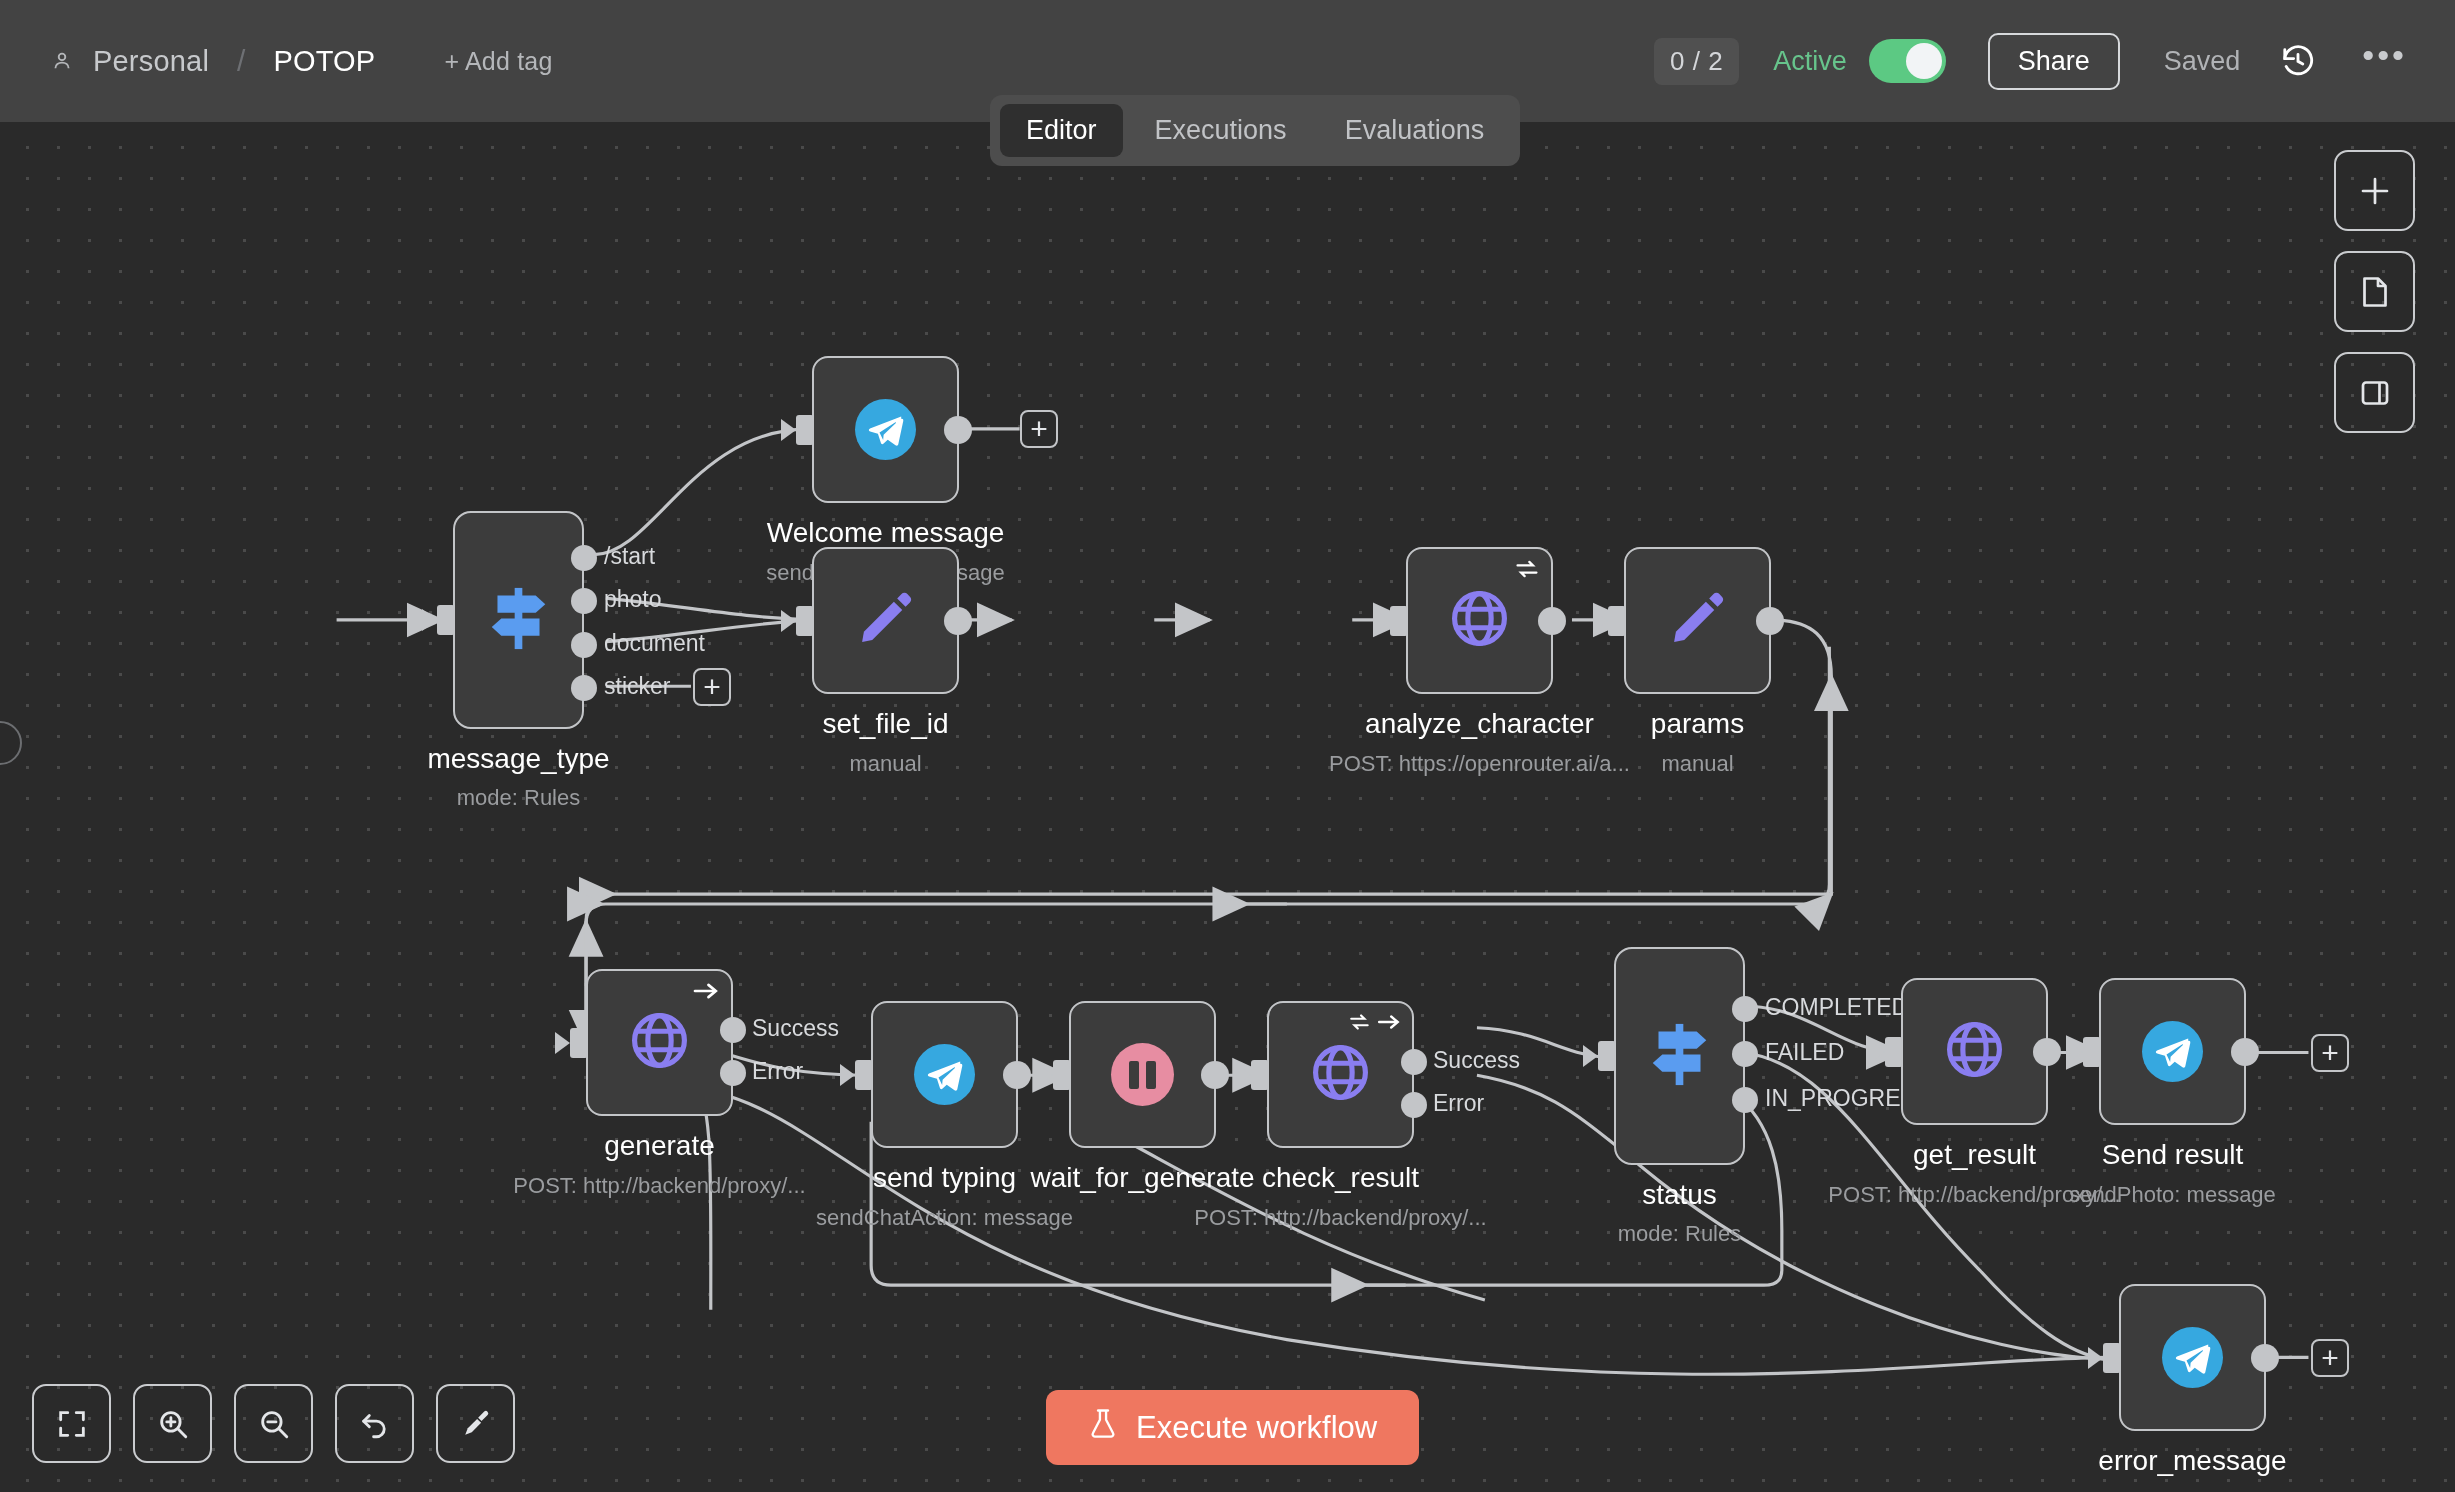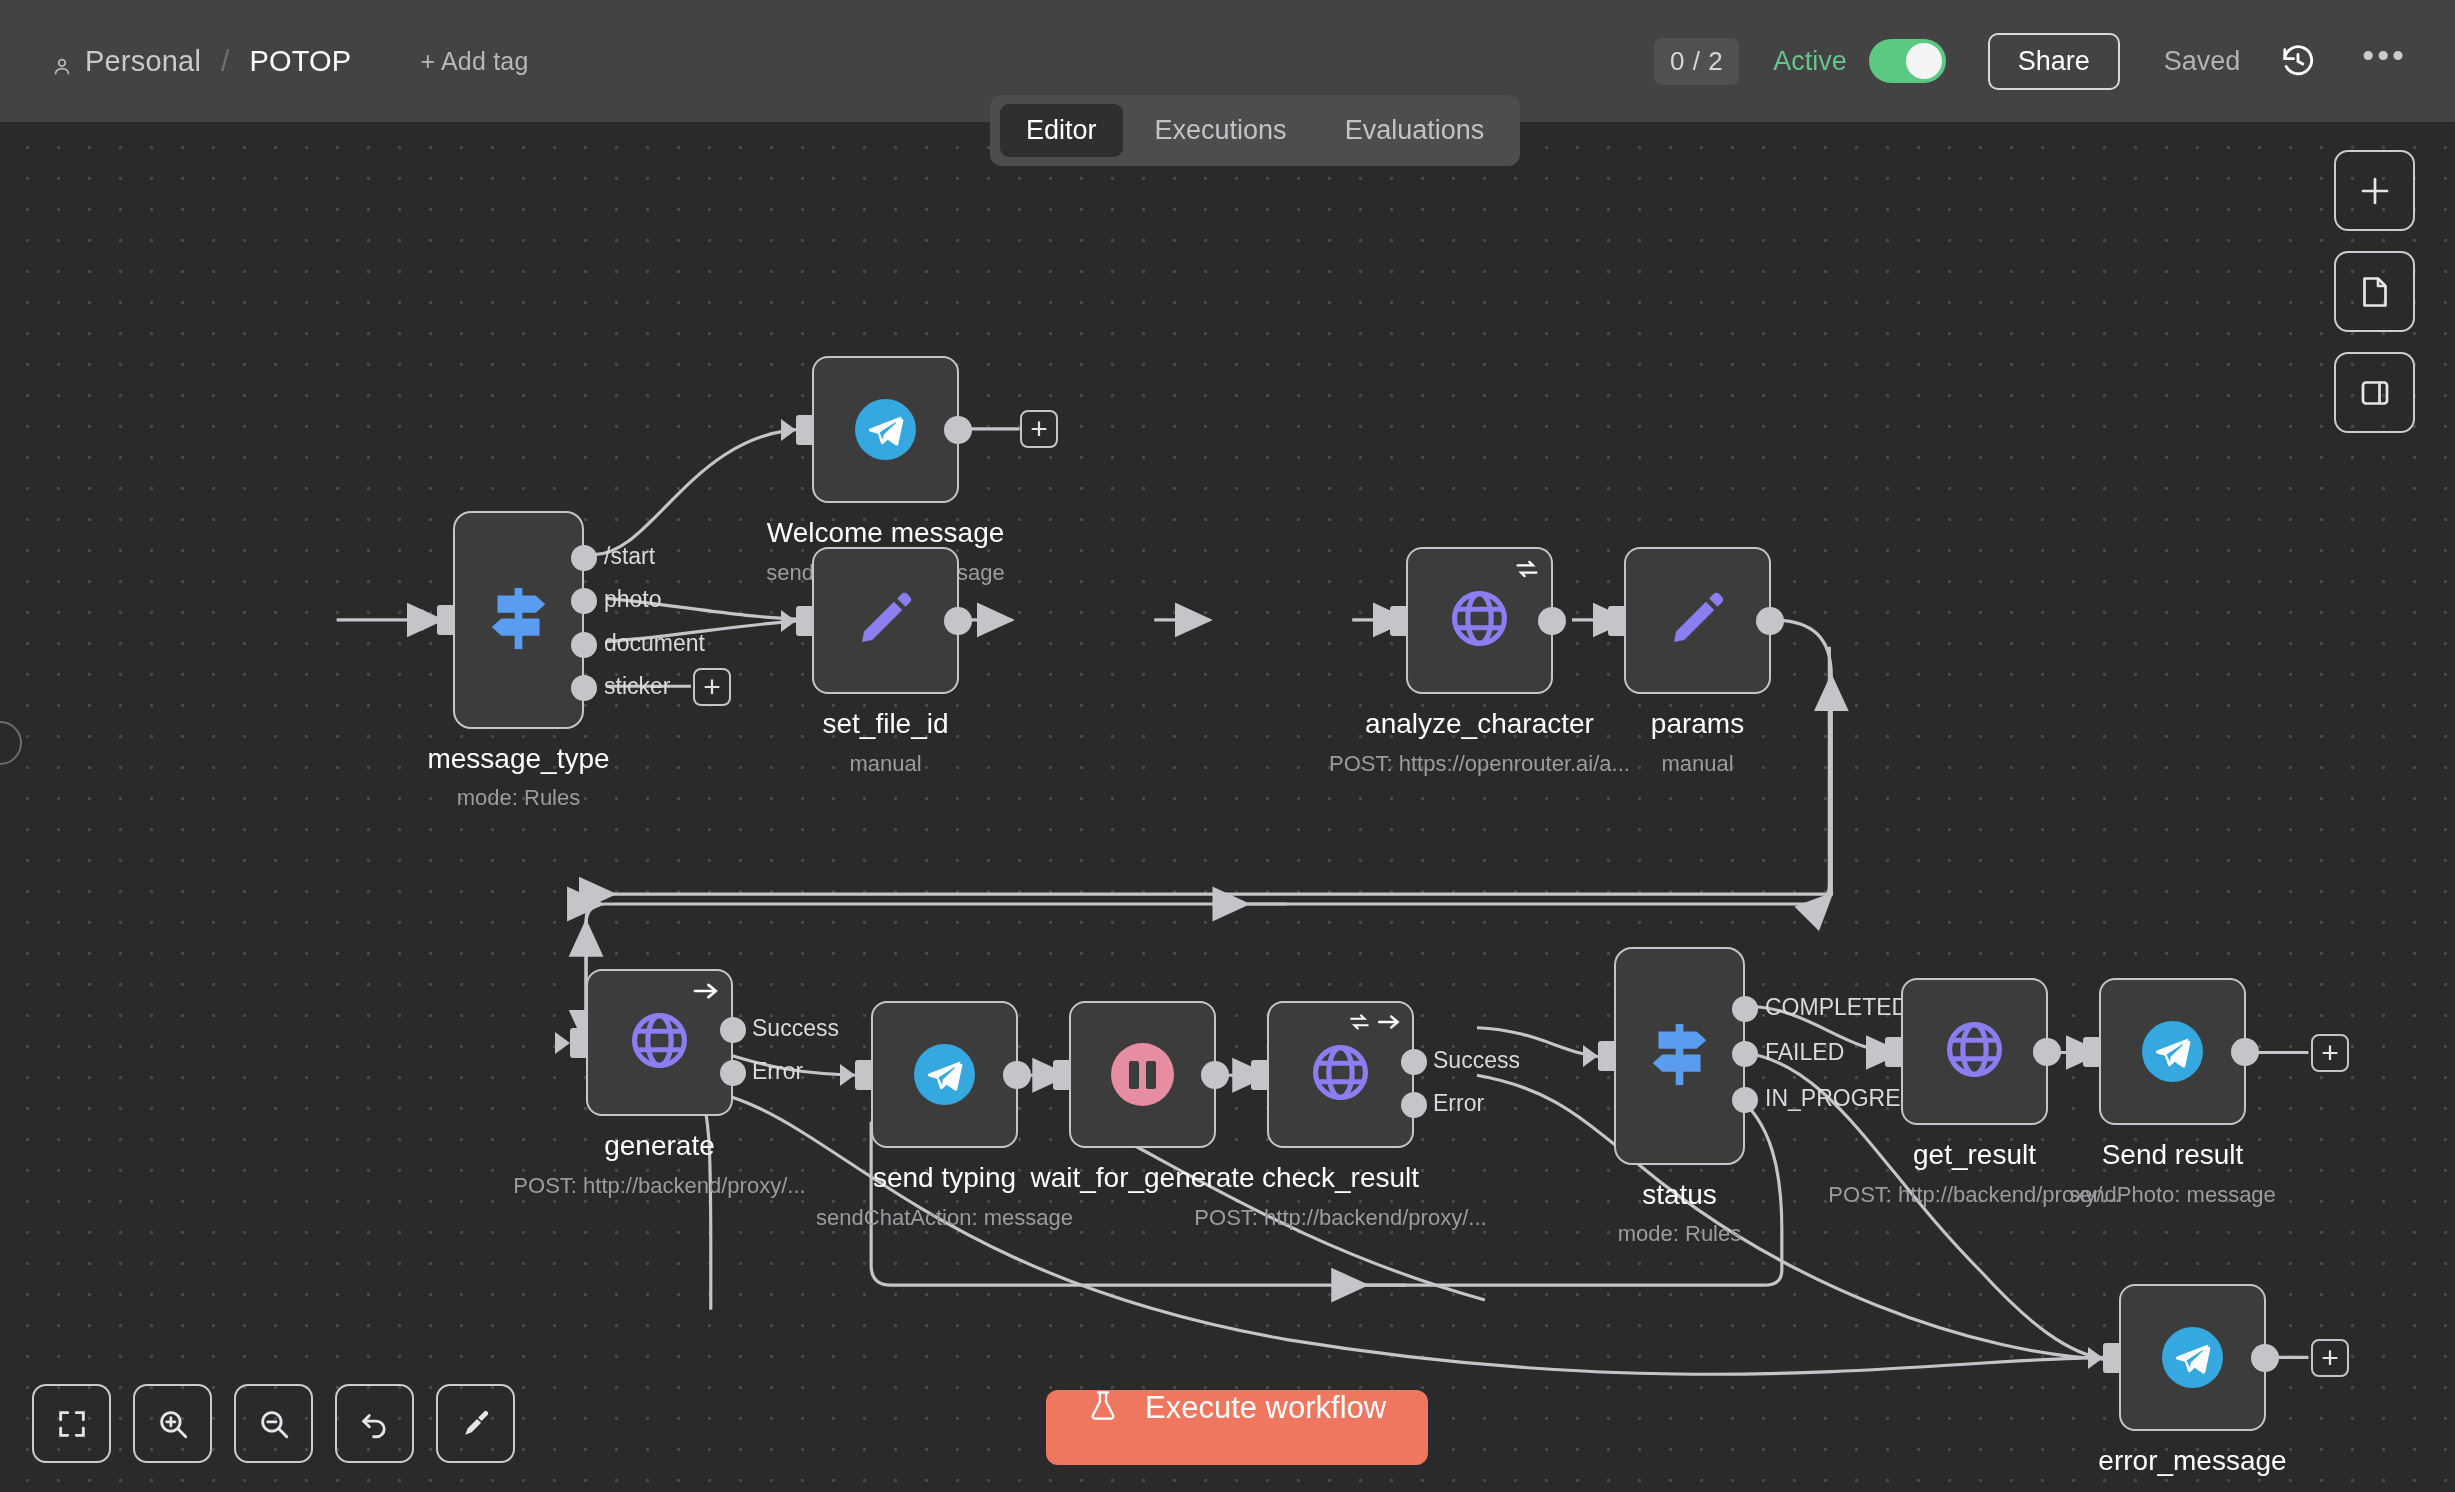--- a/index.html
+++ b/index.html
@@ -11,21 +11,21 @@
   }
 
   
   #header {
     position: absolute; top: 0; left: 0;
     width: 2455px; height: 122px;
     background: #434343;
     display: flex; align-items: center;
     z-index: 50;
   }
-  #breadcrumb { display: flex; align-items: flex-end; margin-left: 51px; gap: 0; }
+  #breadcrumb { display: flex; align-items: center; margin-left: 51px; gap: 8px; }
   .bc-person-icon { width: 22px; height: 22px; margin-right: 12px; display:block; }
   .bc-personal { font-size: 29px; color: #c7c9cc; letter-spacing: 0.2px; }
   .bc-sep { font-size: 30px; color: #6e7074; margin: 0 20px; }
   .bc-title { font-size: 29px; color: #ffffff; letter-spacing: 0.2px; }
   #add-tag {
     margin-left: 69px; font-size: 25px; color: #b5b7ba; letter-spacing: 0.2px;
     cursor: pointer;
   }
 
   #header-right {
@@ -164,21 +164,21 @@
   #bottombar { position: absolute; left: 32px; bottom: 30px; display: flex; gap: 22px; z-index: 30; }
   .tool-btn {
     width: 79px; height: 79px; border: 2.5px solid #cacccf; border-radius: 14px;
     background: transparent; display: flex; align-items: center; justify-content: center;
     cursor: pointer;
   }
   #execute-btn {
     position: absolute; left: 1046px; bottom: 28px;
     background: #ef7760; border: none; border-radius: 12px;
     height: 75px; padding: 0 42px; color: #ffffff; font-size: 31px;
-    display: flex; gap: 27px; cursor: pointer;
+    display: flex; align-items: center; gap: 18px; cursor: pointer;
     font-family: "Liberation Sans", sans-serif; z-index: 30;
   }
   #left-circle {
     position: absolute; left: -22px; top: 599px; width: 44px; height: 44px;
     border: 2.5px solid #6c6e71; border-radius: 50%;
   }
 </style>
 </head>
 <body>
 

